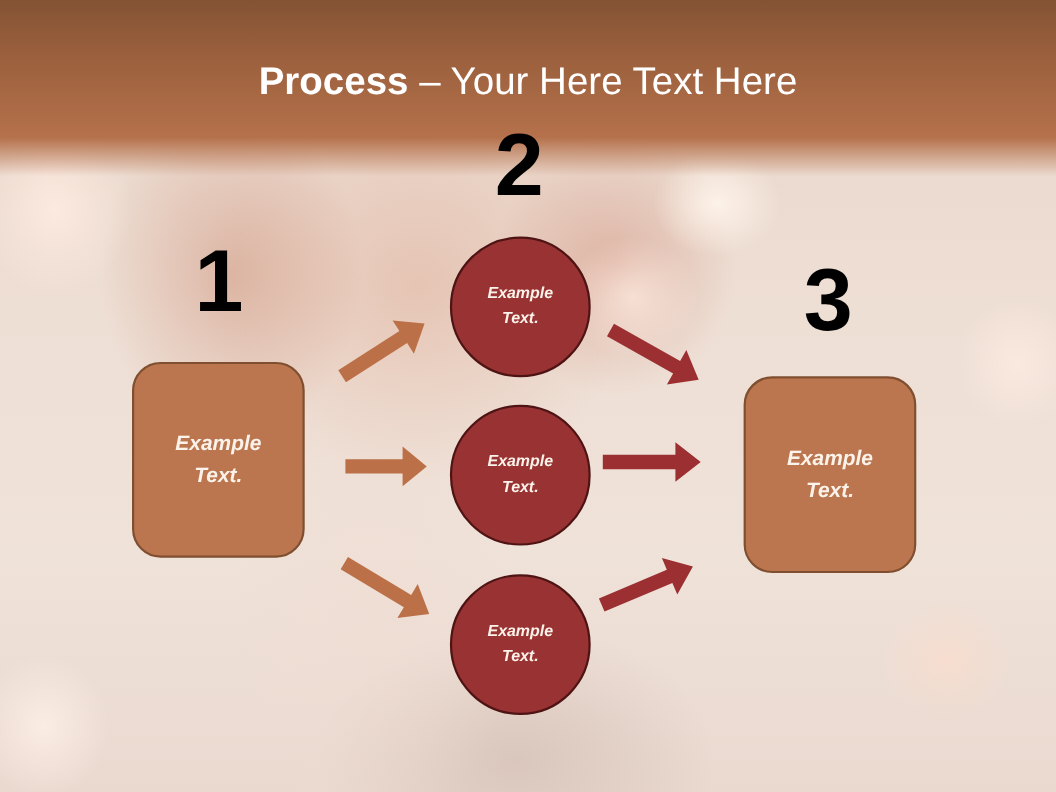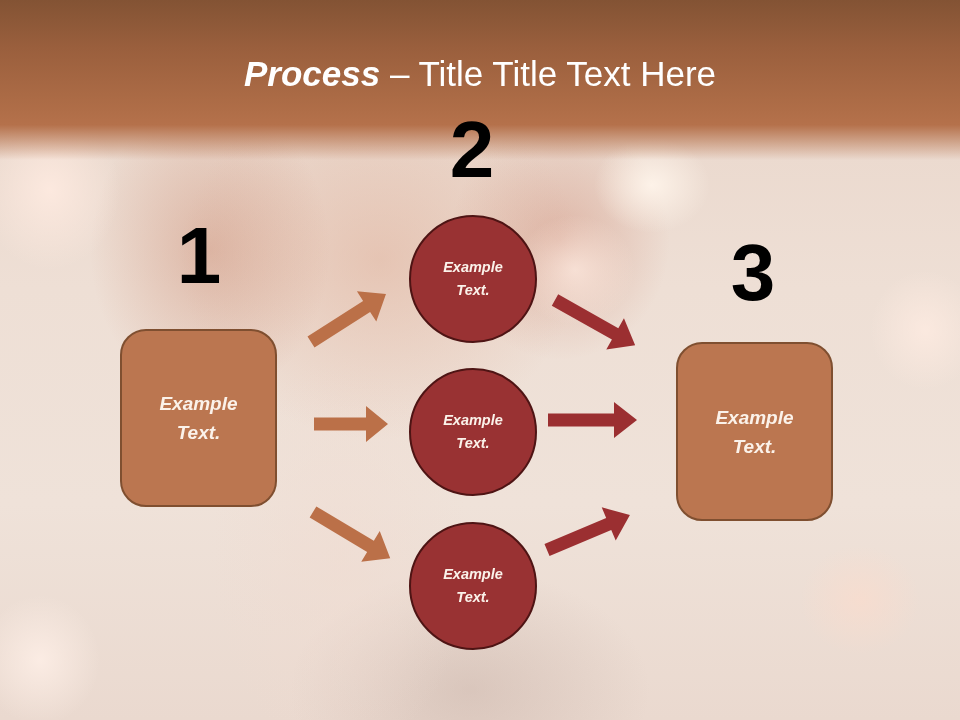--- a/index.html
+++ b/index.html
@@ -15,38 +15,38 @@
       radial-gradient(ellipse 120px 150px at 210px 250px, rgba(190,110,80,0.35), rgba(190,110,80,0) 100%),
       radial-gradient(ellipse 110px 120px at 560px 240px, rgba(195,110,85,0.35), rgba(195,110,85,0) 100%),
       radial-gradient(ellipse 200px 180px at 380px 260px, rgba(220,165,140,0.45), rgba(220,165,140,0) 100%),
       radial-gradient(ellipse 130px 200px at 340px 560px, rgba(240,220,210,0.6), rgba(240,220,210,0) 100%),
       radial-gradient(ellipse 180px 120px at 470px 690px, rgba(185,160,150,0.35), rgba(185,160,150,0) 100%),
       linear-gradient(180deg, #e8d4c8 0%, #eedfd5 40%, #efe2d9 70%, #ead9cf 100%);
   }
   .band { position: absolute; left: 0; top: 0; width: 960px; height: 160px;
     background: linear-gradient(180deg, #835334 0%, #9a5f3d 30%, #b06e48 70%, #b5714b 78%, rgba(181,113,75,0.55) 88%, rgba(181,113,75,0) 100%); }
   .title { position: absolute; left: 0; top: 52px; width: 960px; text-align: center; color: #ffffff; font-size: 35px; line-height: 44px; }
-  .title .bold { font-weight: bold; font-style: italic; }
+  .title .bold { font-weight: bold; }
   .num { position: absolute; font-weight: bold; color: #000000; font-size: 80px; line-height: 80px; width: 80px; text-align: center; }
   .box { position: absolute; width: 155px; height: 176px; background: #bb7650; border: 2px solid #7f4f30; border-radius: 26px; box-sizing: border-box;
     display: flex; align-items: center; justify-content: center; flex-direction: column; }
   .box .txt { color: #fbf2ea; font-style: italic; font-weight: bold; font-size: 19px; line-height: 29px; text-align: center; }
   .circle { position: absolute; width: 128px; height: 128px; border-radius: 50%; background: #993233; border: 2px solid #4e1414; box-sizing: border-box;
     display: flex; align-items: center; justify-content: center; flex-direction: column; }
   .circle .txt { color: #fbf2ea; font-style: italic; font-weight: bold; font-size: 14.5px; line-height: 23px; text-align: center; }
   svg.arrows { position: absolute; left: 0; top: 0; width: 960px; height: 720px; }
 </style>
 </head>
 <body>
 
 <div class="slide">
   <div class="band"></div>
 
   <div class="title">
-    <span class="bold">Process</span><span> – Title Title Text Here</span>
+    <span class="bold">Process</span><span> – Your Here Text Here</span>
   </div>
 
   <div class="num" style="left:159px; top:216px;">1</div>
   <div class="num" style="left:432px; top:110px;">2</div>
   <div class="num" style="left:713px; top:233px;">3</div>
 
   <div class="box" style="left:120px; top:329px; height:178px; width:157px;">
     <span class="txt">Example</span>
     <span class="txt">Text.</span>
   </div>

